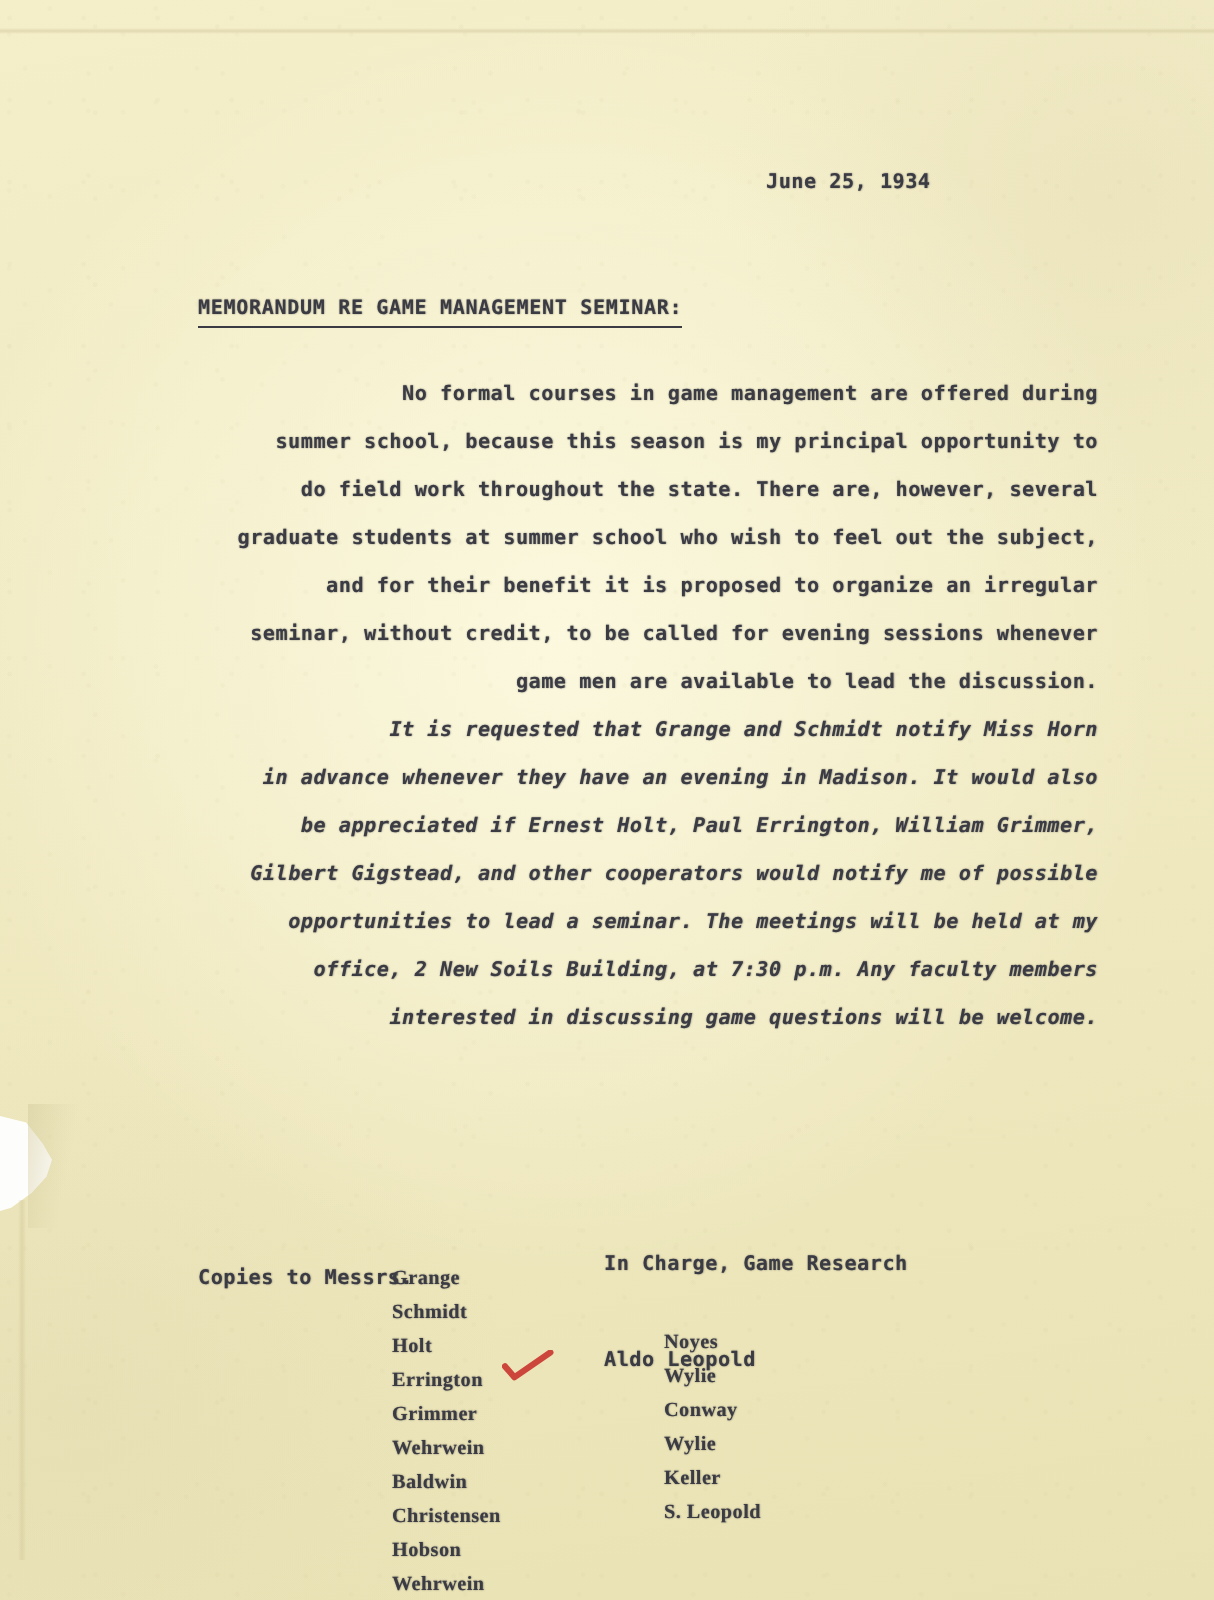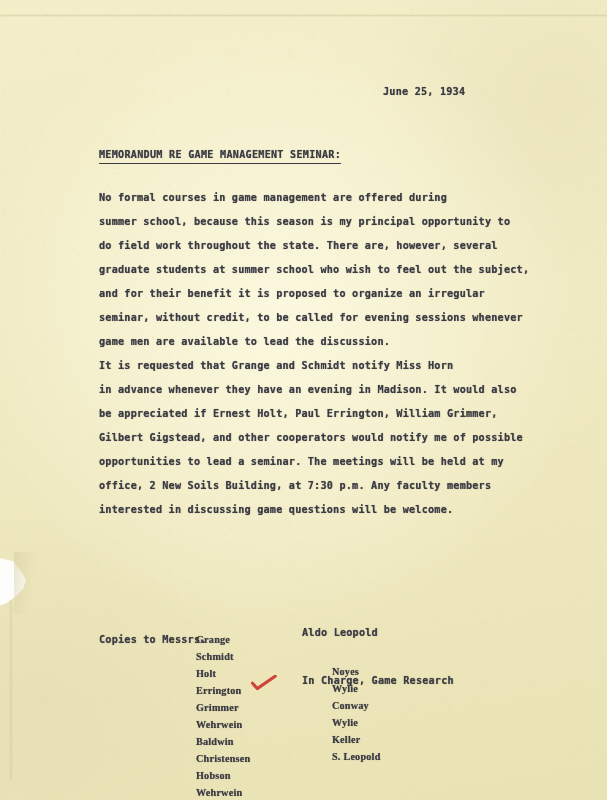--- a/index.html
+++ b/index.html
@@ -126,22 +126,23 @@
     color: #3b3b44;
     font-family: "DejaVu Sans Mono", "Liberation Mono", monospace;
     font-size: 10.1px;
     line-height: 24px;
     letter-spacing: 0.25px;
     white-space: pre-line;
     font-weight: 700;
     text-shadow:
       0 0 0.7px rgba(59,59,68,0.55),
       0.4px 0.2px 0.8px rgba(90,86,80,0.30);
-  }
-  #body-block p + p { margin-top: 0; }
+    text-align: right;
+  }
+  #body-block p + p { margin-top: 0; font-style: italic; }
 
   #signature-block {
     left: 302px;
     top: 593px;
     line-height: 16px;
   }
 
   
   #copies-section {
     position: absolute;
@@ -217,22 +218,22 @@
     <p>        It is requested that Grange and Schmidt notify Miss Horn
 in advance whenever they have an evening in Madison.  It would also
 be appreciated if Ernest Holt, Paul Errington, William Grimmer,
 Gilbert Gigstead, and other cooperators would notify me of possible
 opportunities to lead a seminar.  The meetings will be held at my
 office, 2 New Soils Building, at 7:30 p.m.  Any faculty members
 interested in discussing game questions will be welcome.</p>
   </div>
 
   <div class="typed" id="signature-block">
+    <div>In Charge, Game Research</div>
     <div>Aldo Leopold</div>
-    <div>In Charge, Game Research</div>
   </div>
 
   <div id="copies-section">
 
     <div class="typed" id="copies-label">Copies to Messrs.</div>
 
     <div class="copies-col" id="copies-col-1">
         <div>Grange</div>
         <div>Schmidt</div>
         <div>Holt</div>

